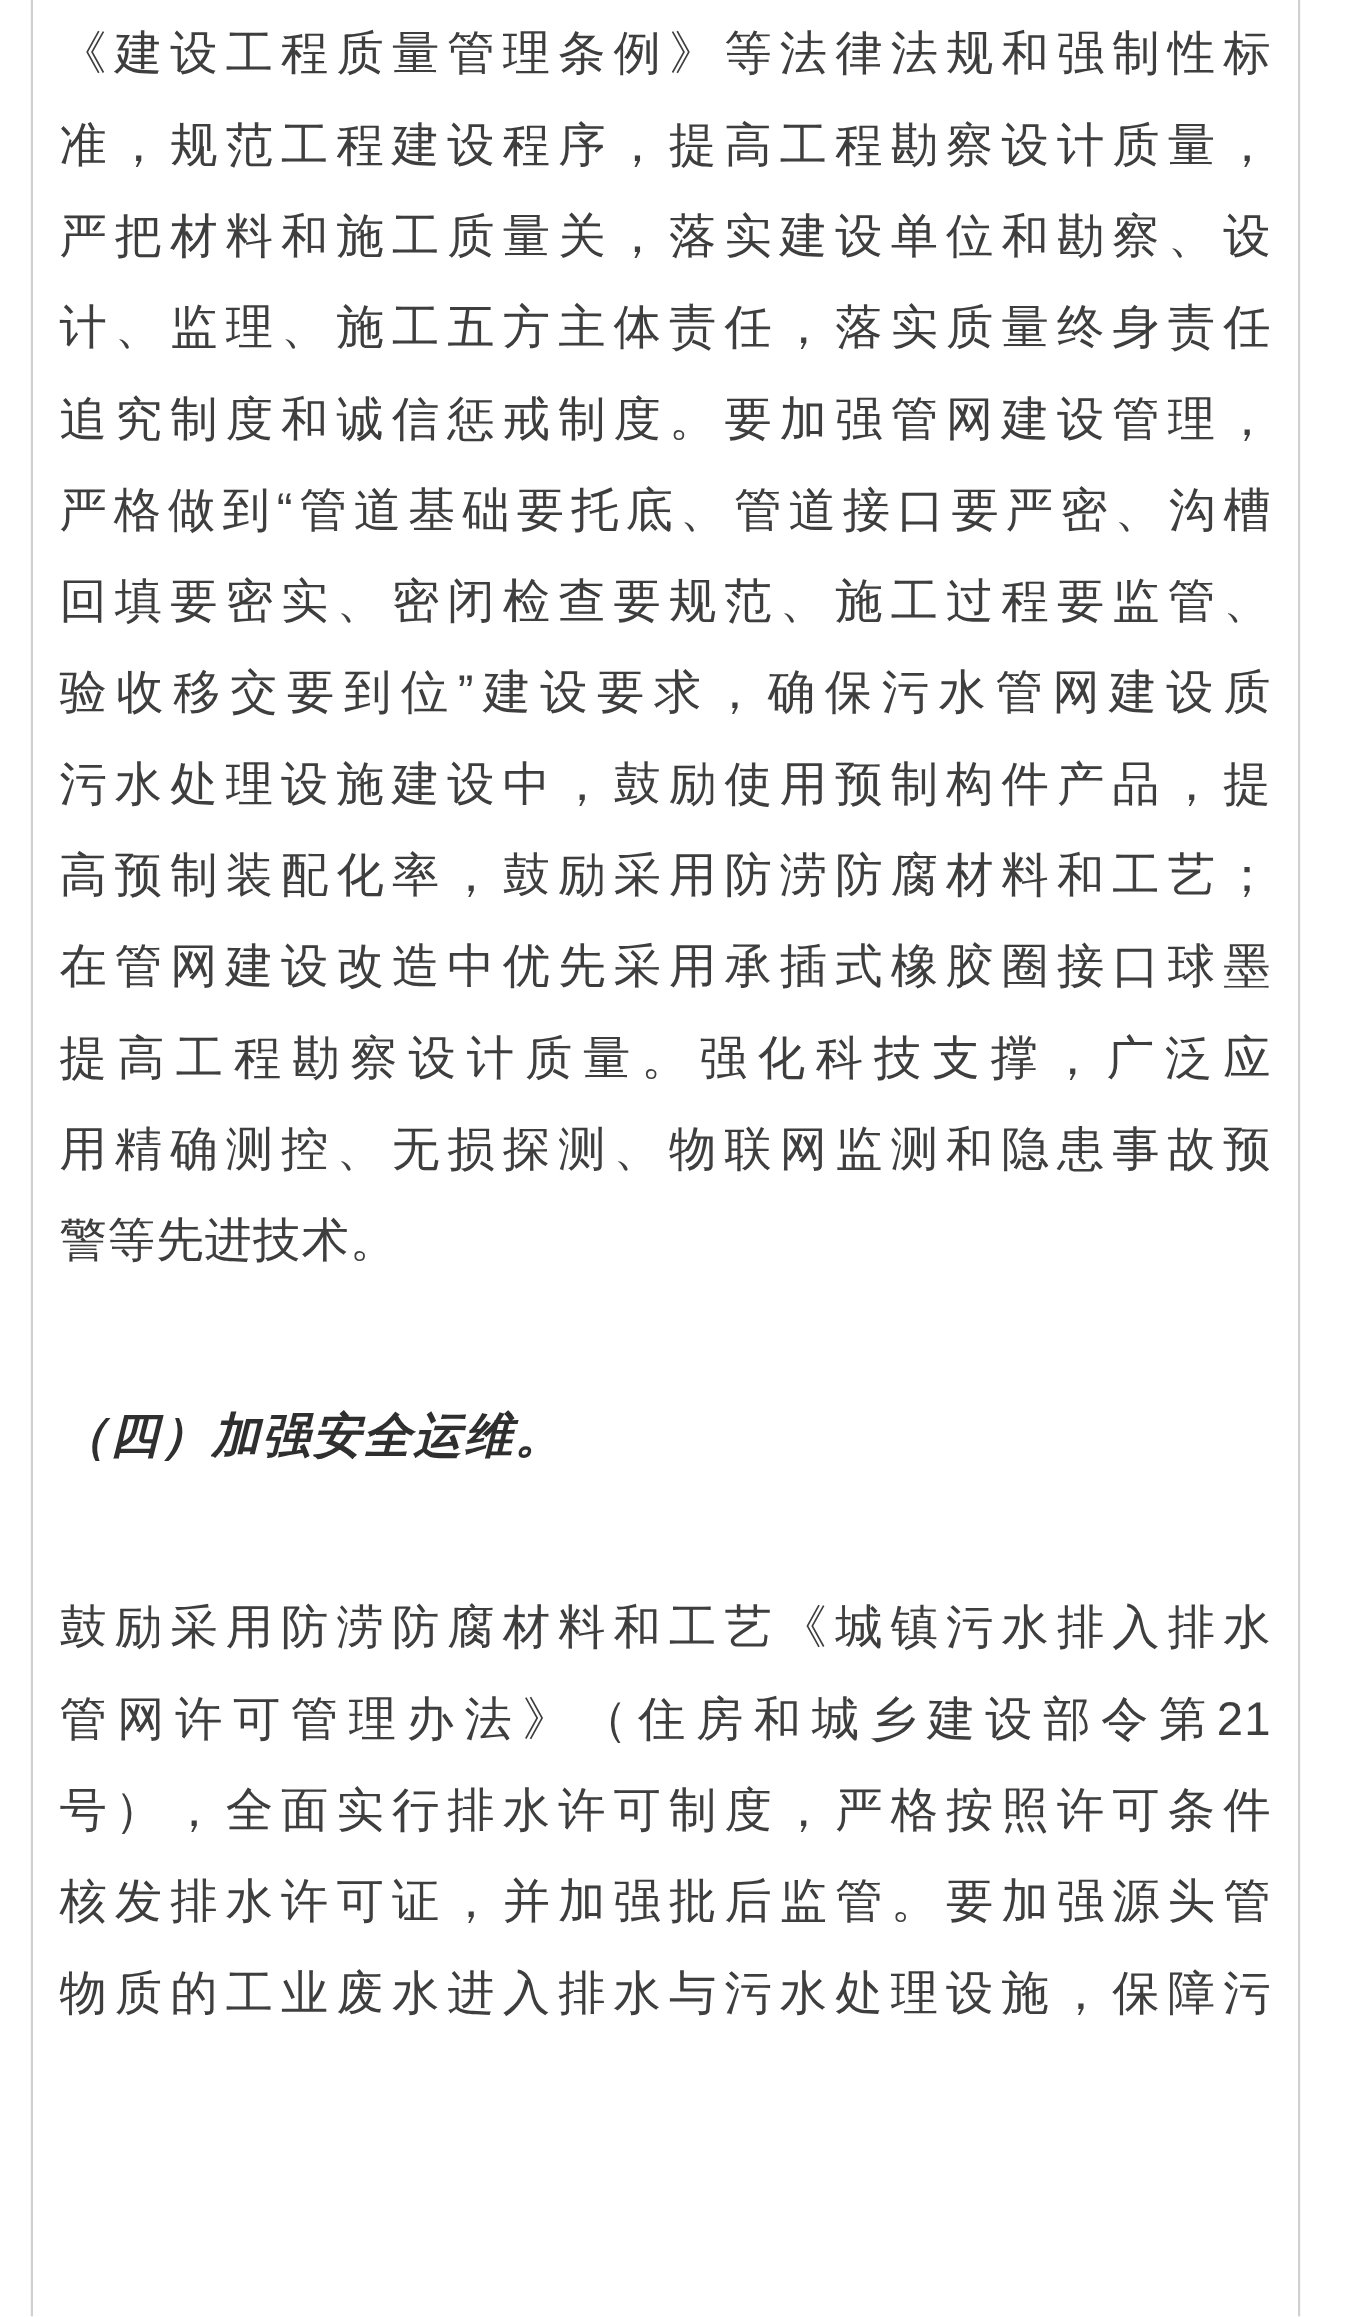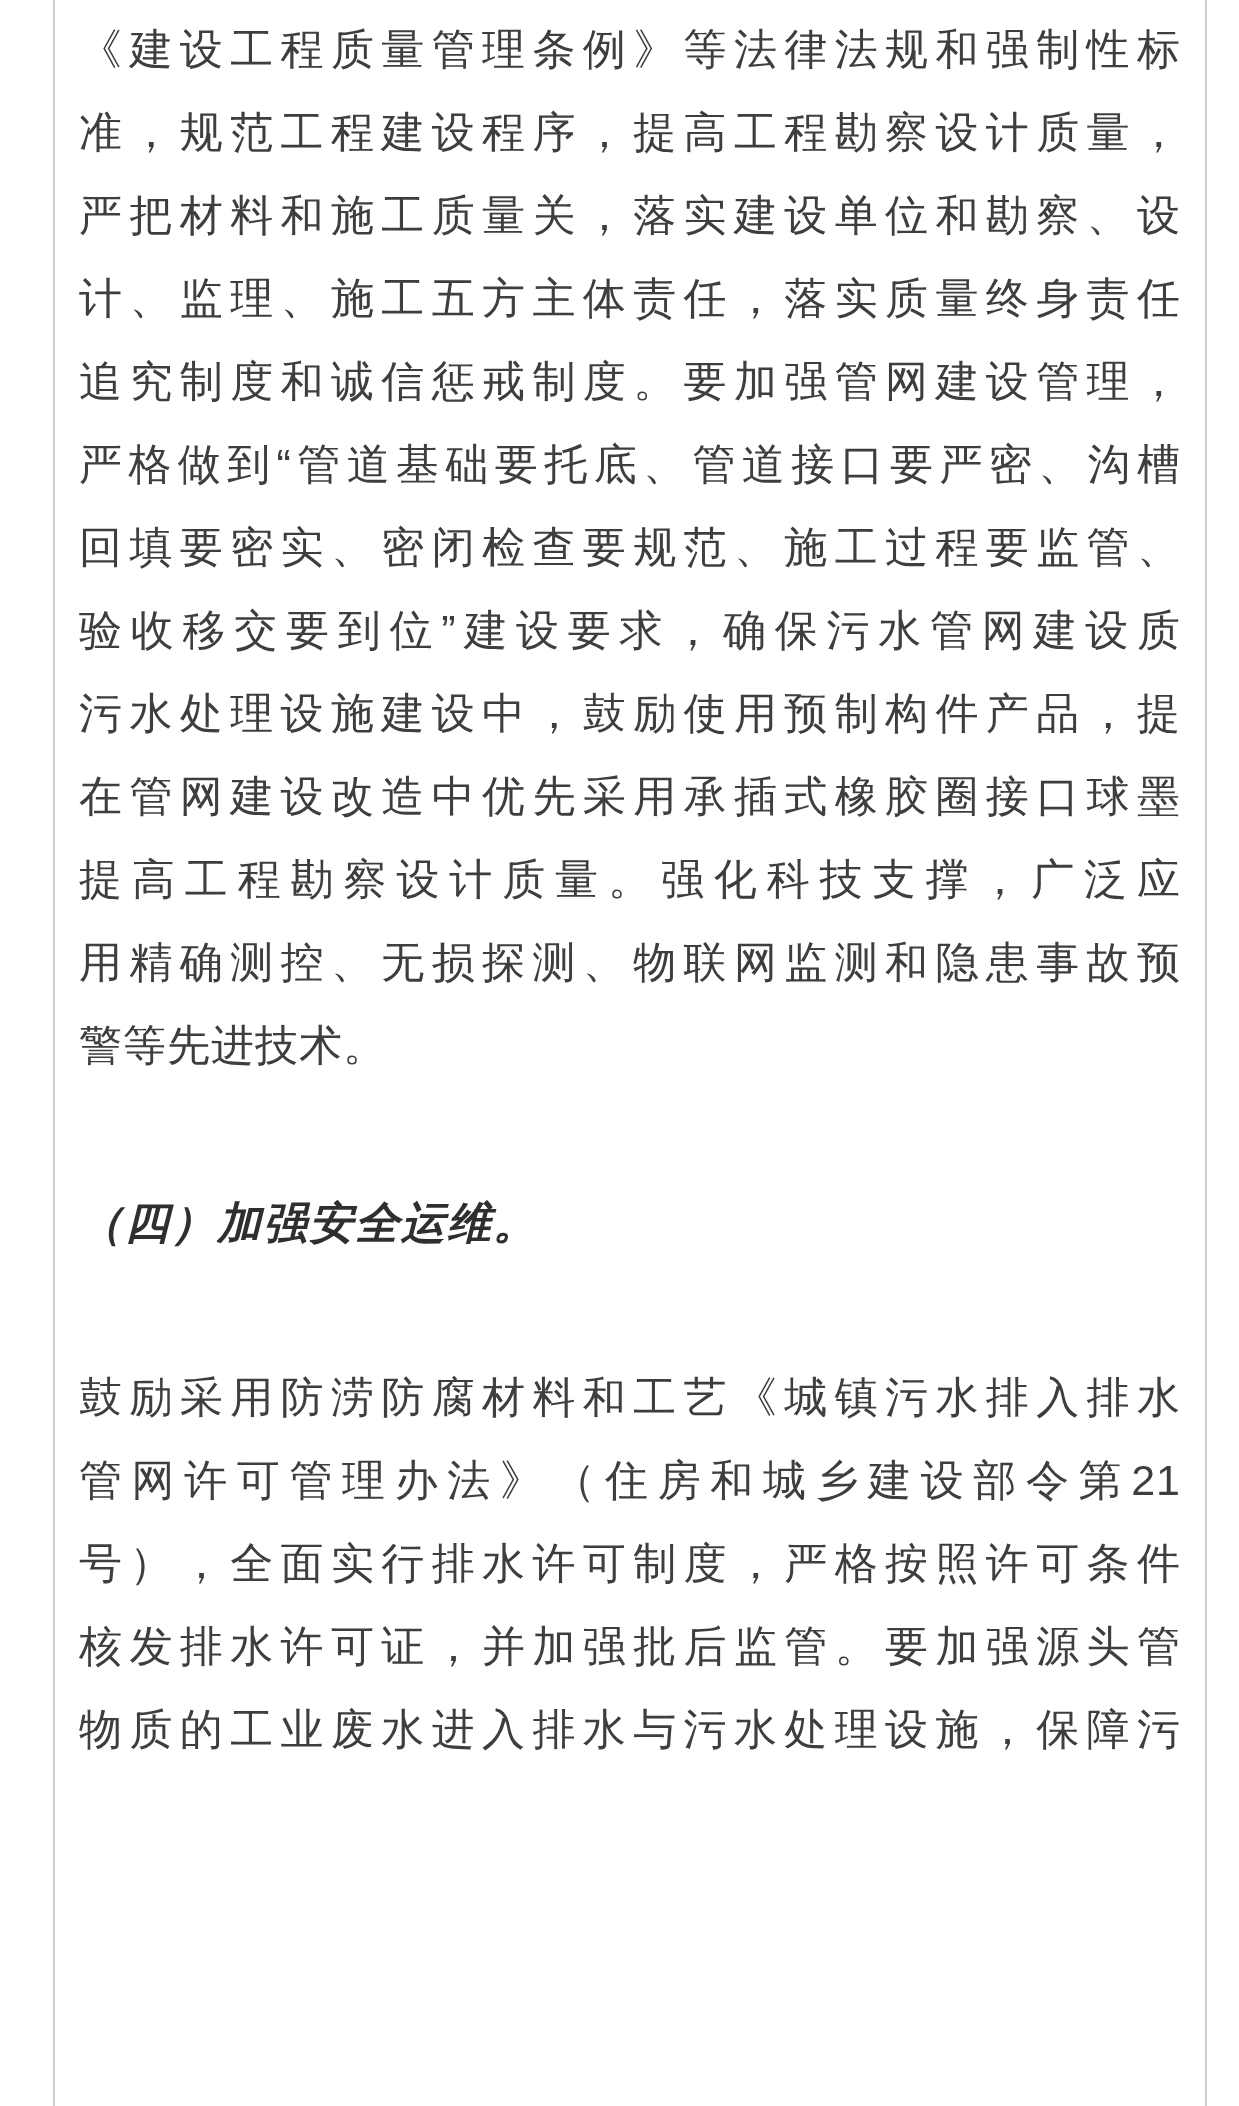--- a/index.html
+++ b/index.html
@@ -8,21 +8,21 @@
     background: #ffffff;
   }
   body {
     width: 1239px;
     height: 2106px;
     overflow: hidden;
     font-family: "Liberation Sans", sans-serif;
   }
   .page {
     box-sizing: border-box;
-    margin-left: 53px;
+    margin-left: 28px;
     width: 1154px;
     min-height: 2106px;
     border-left: 2px solid #d0d0d0;
     border-right: 2px solid #d0d0d0;
     padding: 8px 24px 13px 24px;
     background: #ffffff;
   }
   .paragraph {
     margin: 0;
   }
@@ -57,20 +57,21 @@
     <div class="paragraph">
         <div class="text-line">《建设工程质量管理条例》等法律法规和强制性标</div>
         <div class="text-line">准，规范工程建设程序，提高工程勘察设计质量，</div>
         <div class="text-line">严把材料和施工质量关，落实建设单位和勘察、设</div>
         <div class="text-line">计、监理、施工五方主体责任，落实质量终身责任</div>
         <div class="text-line">追究制度和诚信惩戒制度。要加强管网建设管理，</div>
         <div class="text-line">严格做到“管道基础要托底、管道接口要严密、沟槽</div>
         <div class="text-line">回填要密实、密闭检查要规范、施工过程要监管、</div>
         <div class="text-line">验收移交要到位”建设要求，确保污水管网建设质</div>
         <div class="text-line">污水处理设施建设中，鼓励使用预制构件产品，提</div>
+        <div class="text-line">高预制装配化率，鼓励采用防涝防腐材料和工艺；</div>
         <div class="text-line">在管网建设改造中优先采用承插式橡胶圈接口球墨</div>
         <div class="text-line">提高工程勘察设计质量。强化科技支撑，广泛应</div>
         <div class="text-line">用精确测控、无损探测、物联网监测和隐患事故预</div>
         <div class="text-line last-line">警等先进技术。</div>
       </div>
 
     <h2 class="heading">（四）加强安全运维。</h2>
 
     <div class="paragraph">
         <div class="text-line">鼓励采用防涝防腐材料和工艺《城镇污水排入排水</div>

